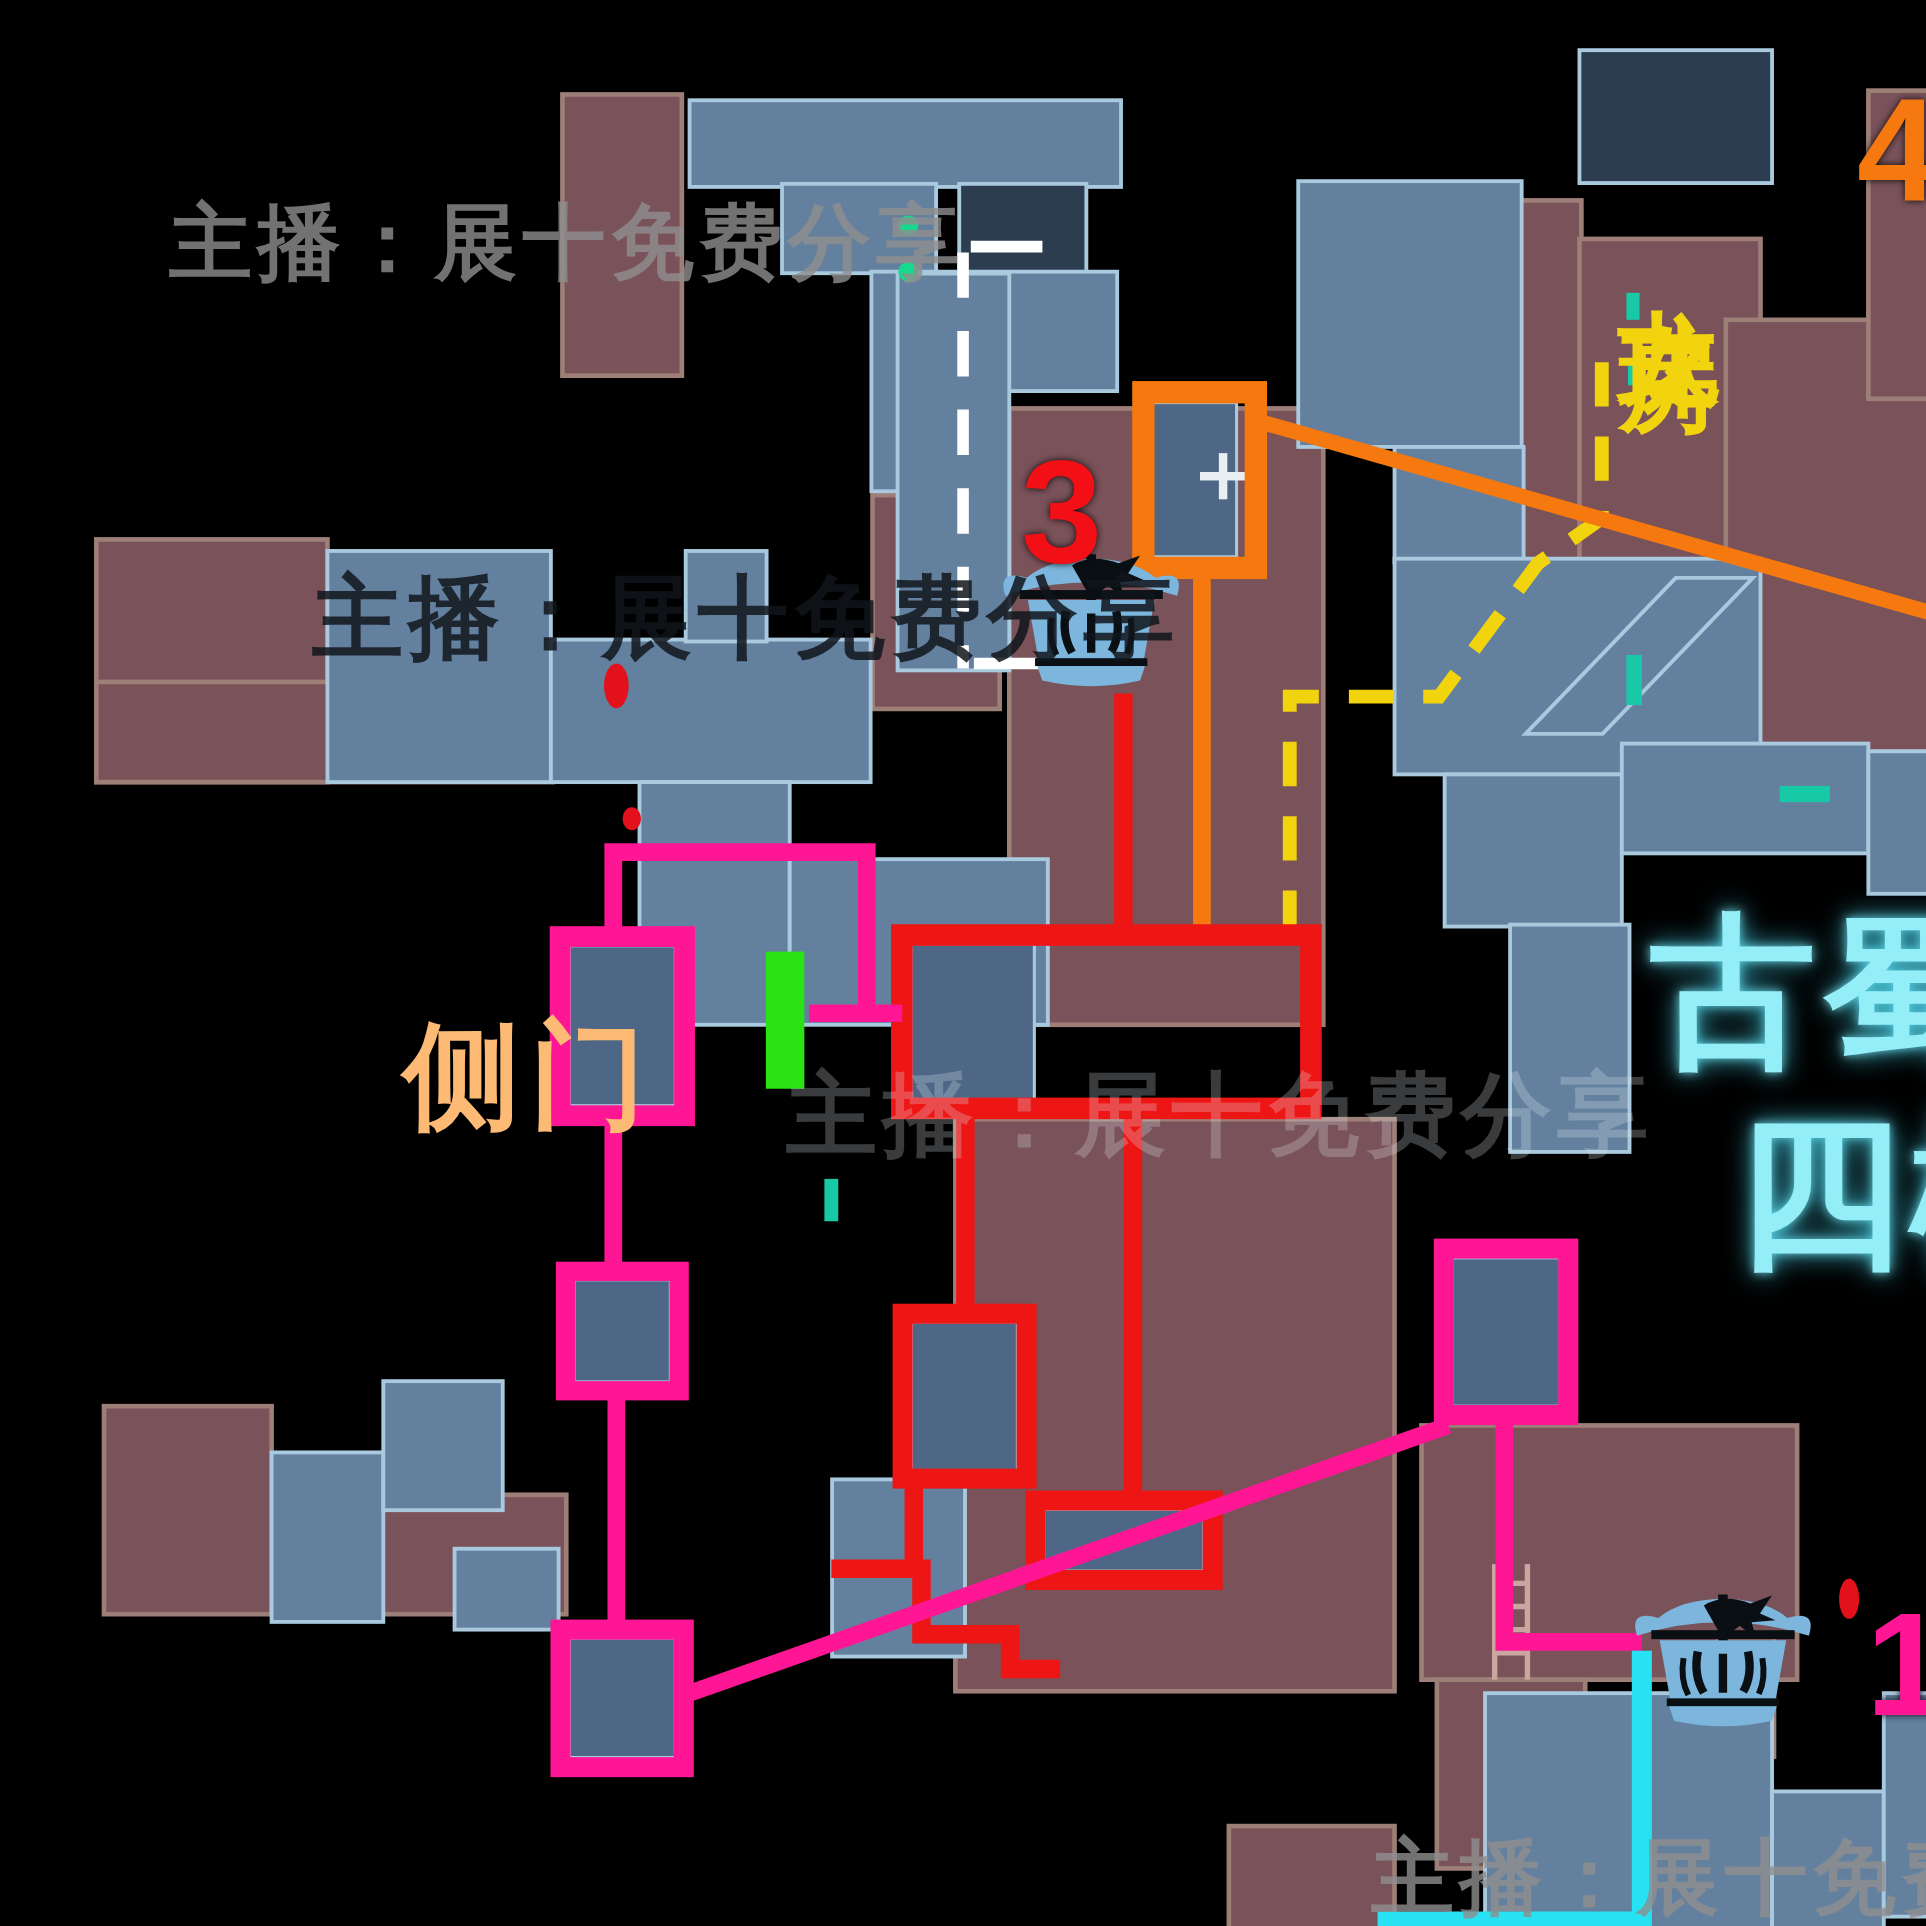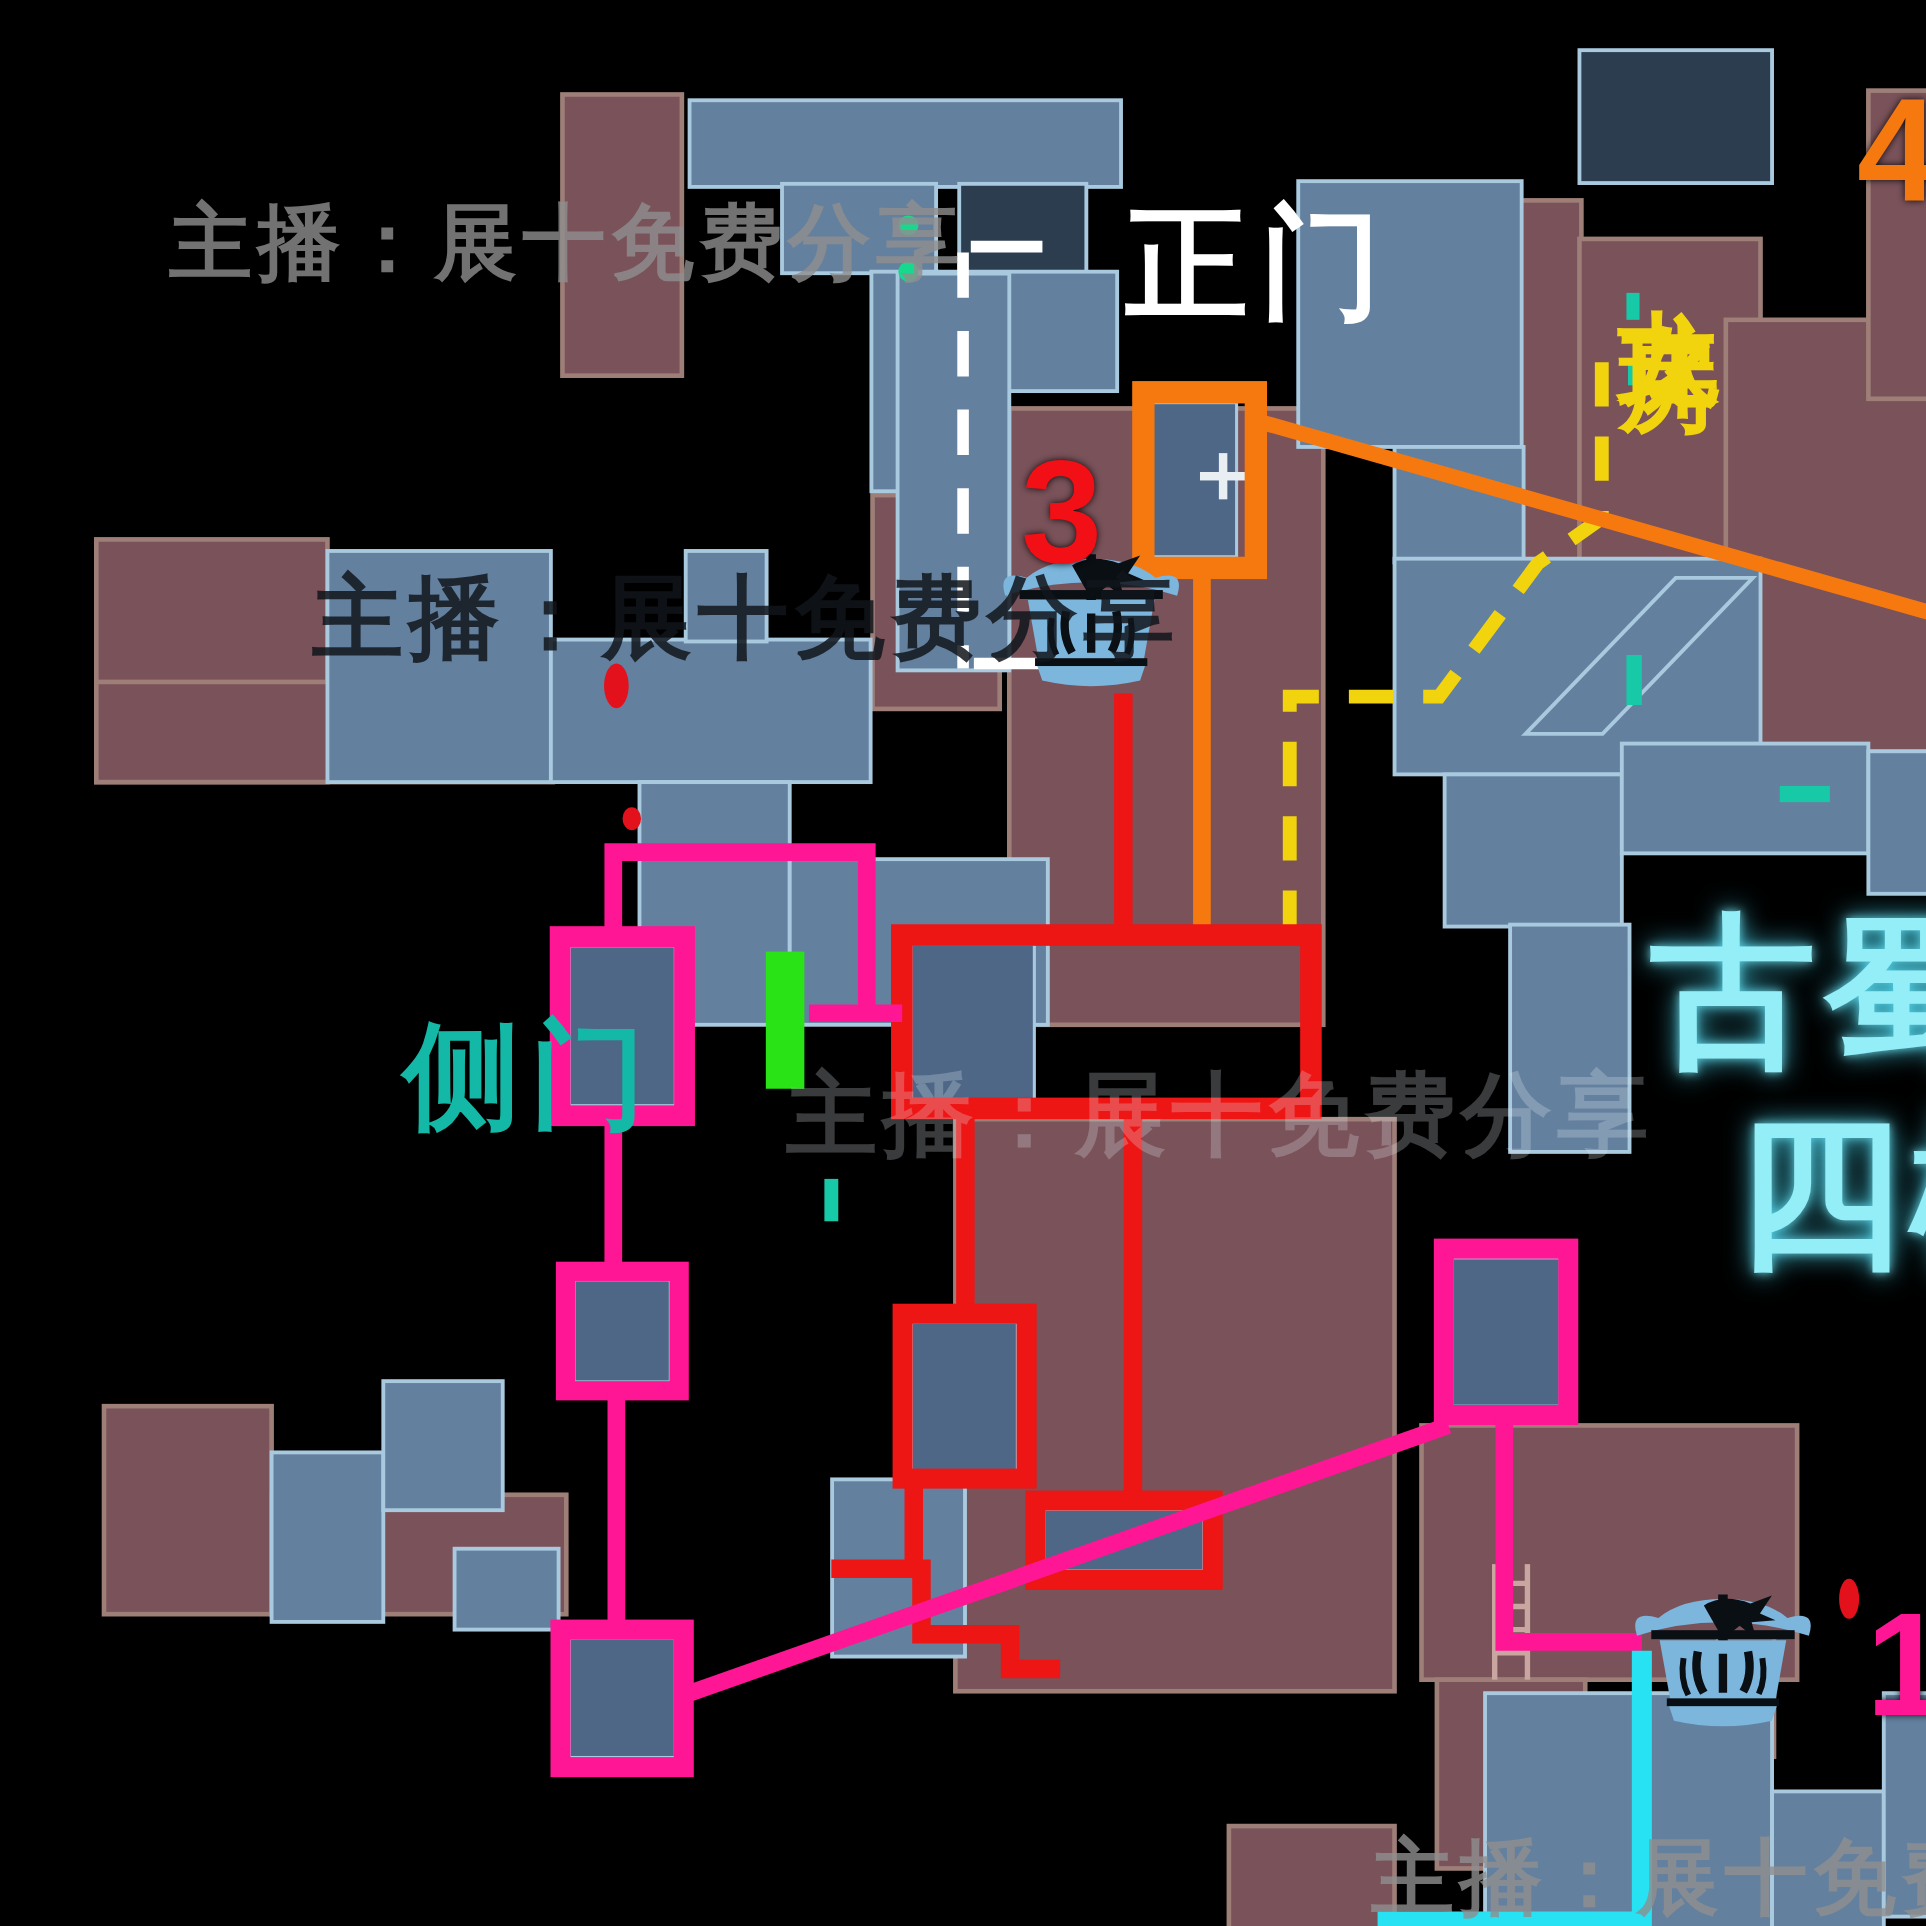--- a/index.html
+++ b/index.html
@@ -6,21 +6,21 @@
   #stage{position:relative;width:2504px;height:2159px;background:#000;overflow:hidden;
          font-family:"Liberation Sans",sans-serif;}
   #stage svg{position:absolute;left:0;top:0;}
   .txt{position:absolute;white-space:nowrap;line-height:1.15;}
   .watermark{color:#8f8f8f;opacity:.8;font-weight:700;letter-spacing:5.4px;font-size:83px;}
   .watermark-dark{color:#11161c;opacity:.85;font-weight:700;letter-spacing:5.4px;font-size:91px;}
   .watermark-light{color:#e2ebf1;opacity:.25;font-weight:700;letter-spacing:5.4px;font-size:91px;}
   .gate-label{color:#ffffff;font-weight:900;font-size:123px;letter-spacing:11.6px;}
   .pearl-label{color:#f2d40e;font-weight:900;font-size:101px;writing-mode:vertical-rl;
                text-orientation:upright;letter-spacing:10px;}
-  .side-label{color:#14b8a6;font-weight:900;font-size:117px;letter-spacing:9.6px;}
+  .side-label{color:#fdba74;font-weight:900;font-size:117px;letter-spacing:9.6px;}
   .map-title{font-weight:900;font-size:166px;color:#93eef8;width:751px;text-align:center;
              text-shadow:0 0 27px rgba(70,215,240,.9),0 0 9.6px rgba(150,240,250,.8);letter-spacing:7.7px;}
   .marker-num{font-weight:900;font-size:146px;text-shadow:0 0 7px rgba(0,0,0,.9);}
 </style>
 </head>
 <body>
 
 <div id="stage">
 
 <svg width="2504" height="2159" viewBox="0 0 6500 5604">
@@ -185,21 +185,20 @@
 </svg>
 
 <div class="txt watermark" style="left:169px;top:195px;">主播：展十免费分享</div>
 
 <div class="txt watermark-dark" style="left:312px;top:566px;">主播：展十免费分享</div>
 
 <div class="txt watermark-light" style="left:786px;top:1063px;">主播：展十免费分享</div>
 
 <div class="txt watermark" style="left:1371px;top:1830px;">主播：展十免费分享</div>
 
-<div class="txt gate-label" style="left:1125px;top:193px;">正门</div>
 
 <div class="txt pearl-label" style="left:1612px;top:227px;">龙珠房</div>
 
 <div class="txt side-label" style="left:403px;top:1009px;">侧门</div>
 
 <div class="txt map-title" style="left:1622px;top:898px;">古蜀困难</div>
 
 <div class="txt map-title" style="left:1622px;top:1098px;">四棺图</div>
 
 <div class="txt marker-num" style="left: 1021px; top: 428px; color: rgb(242, 16, 22);">3</div>

